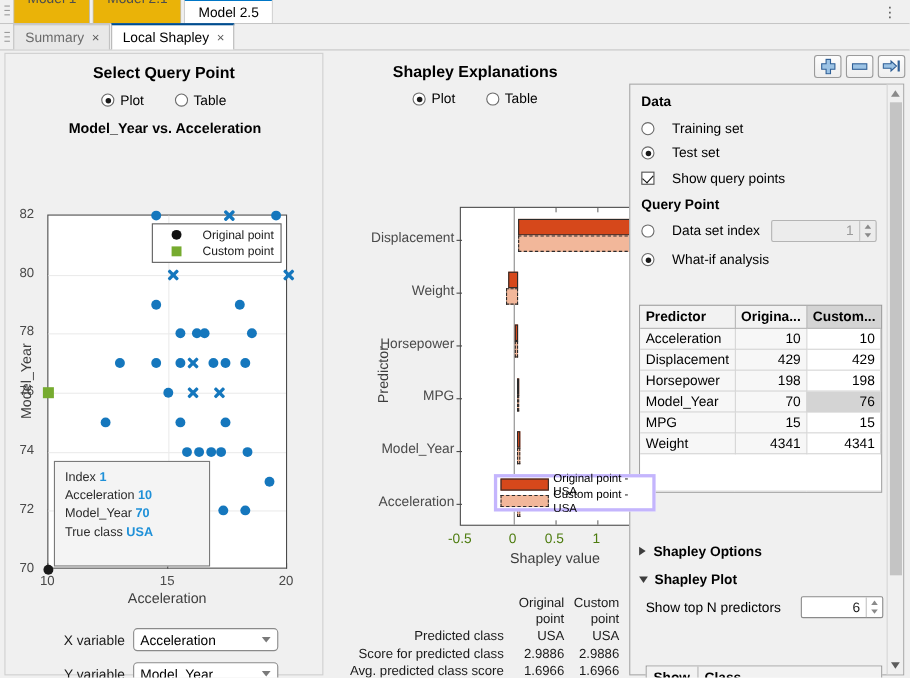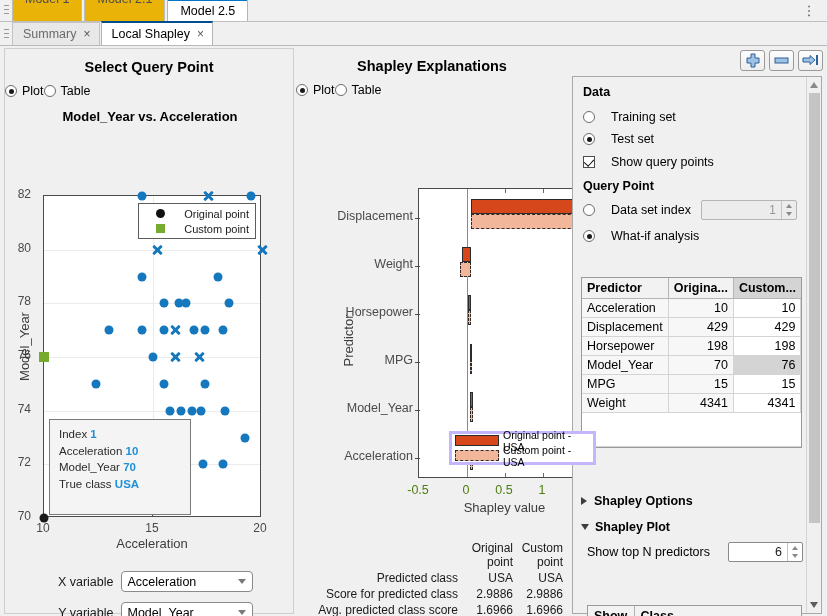--- a/index.html
+++ b/index.html
@@ -80,21 +80,21 @@
   }
 
   
   #left-card{
     position:absolute; left:4px; top:2px; width:290px; height:566px;
     background:#f0f0f0; border:1px solid #cfcfcf;
   }
   .card-title{
     text-align:center; font-weight:bold; font-size:14.5px; margin-top:10px;
   }
-  .radio-row{ display:flex; margin-top:9px; }
+  .radio-row{ display:flex; justify-content:center; gap:28px; margin-top:9px; }
   .rad{ display:flex; align-items:center; gap:5px; font-size:12.5px; }
   .rc{
     width:12px; height:12px; border-radius:50%; border:1px solid #6b6b6b;
     background:#fff; position:relative; flex:0 0 auto;
   }
   .rc.on::after{
     content:""; position:absolute; left:2.5px; top:2.5px;
     width:5px; height:5px; border-radius:50%; background:#1a1a1a;
   }
   .cb{

